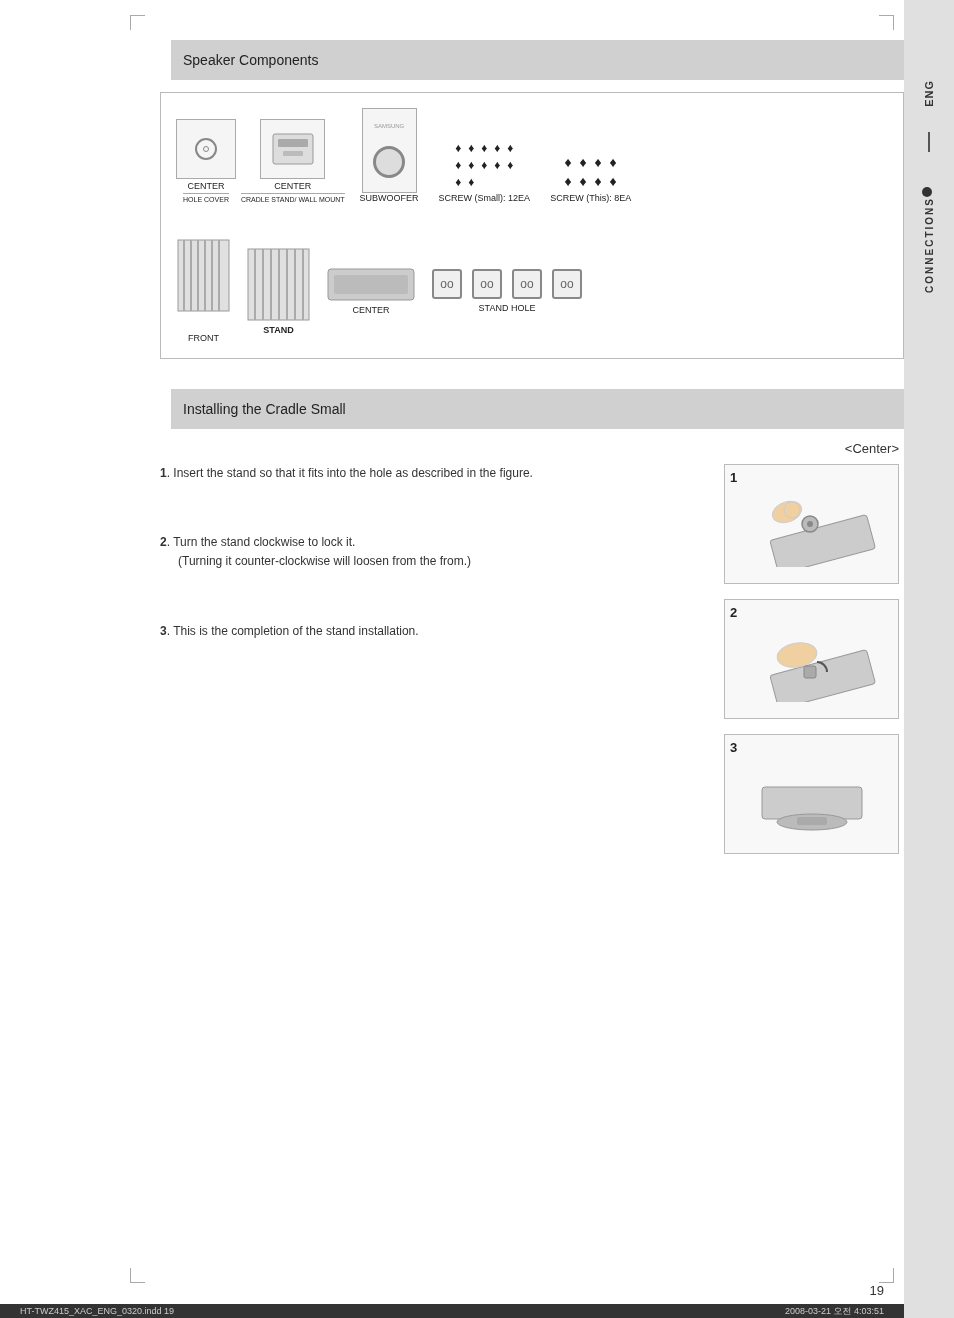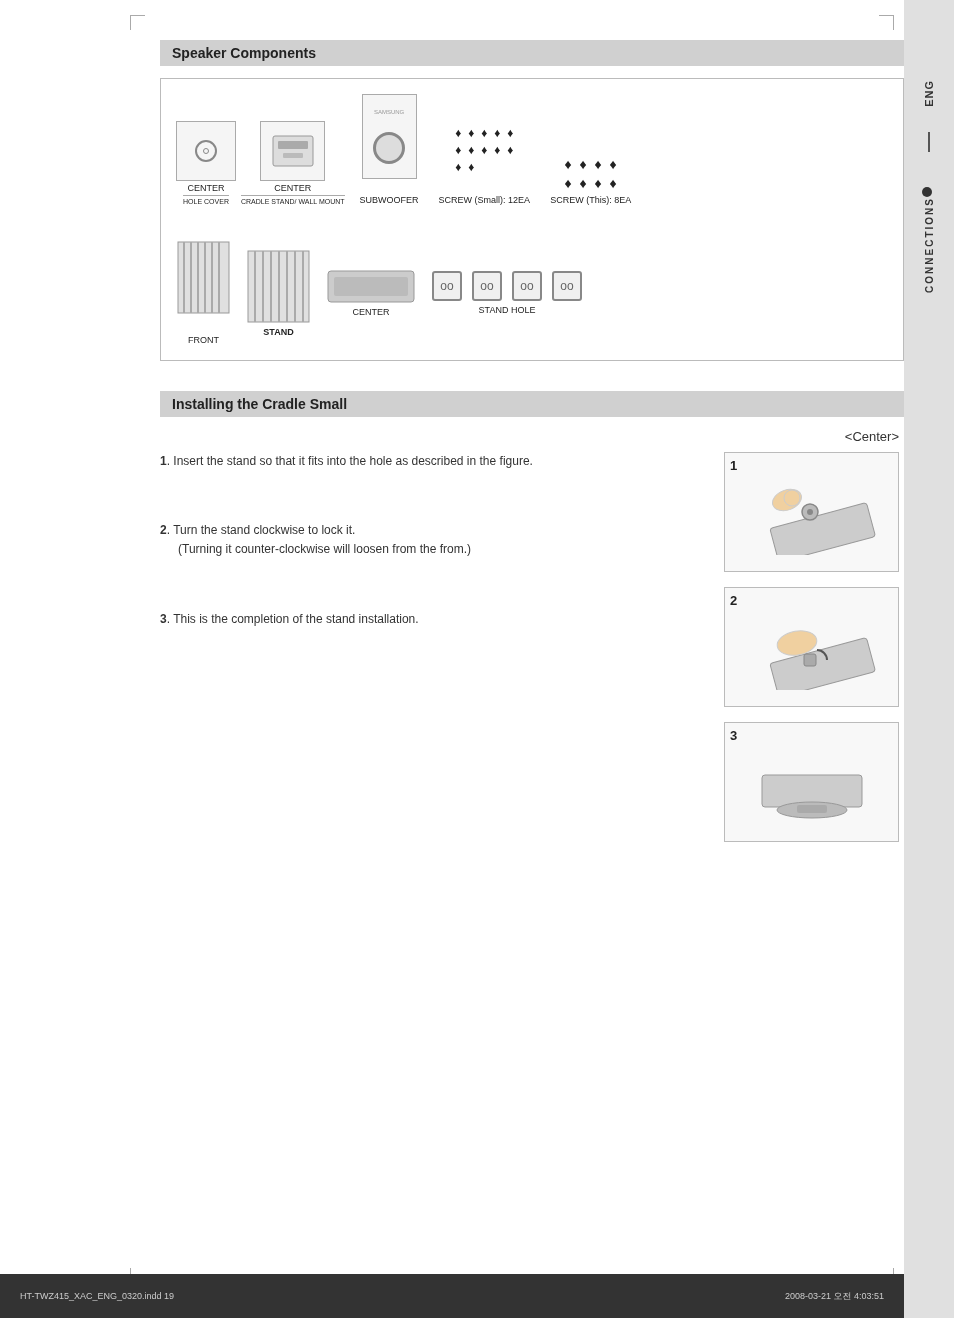--- a/index.html
+++ b/index.html
@@ -64,25 +64,26 @@
       font-weight: bold;
       writing-mode: vertical-rl;
       transform: rotate(180deg);
       letter-spacing: 2px;
       color: #333;
     }
 
     
     .section-header {
       background: #d0d0d0;
-      padding: 5px 12px;
+      padding: 12px 12px;
       font-size: 14px;
-      font-weight: bold;
+      font-weight: normal;
       margin-bottom: 12px;
       color: #222;
+      margin-left: 11px;
     }
 
     
     .speaker-section {
       margin-bottom: 30px;
     }
 
     .speaker-diagram {
       border: 1px solid #bbb;
       padding: 15px;
@@ -168,21 +169,21 @@
       font-size: 13px;
       color: #333;
     }
 
     
     .footer {
       position: absolute;
       bottom: 0;
       left: 0;
       right: 50px;
-      height: 44px;
+      height: 14px;
       background: #333;
       display: flex;
       align-items: center;
       justify-content: space-between;
       padding: 0 20px;
       font-size: 9px;
       color: #ccc;
     }
 
     
@@ -314,39 +315,39 @@
           </div>
           <div style="font-size:9px;margin-top:2px;">CENTER</div>
           <div style="font-size:7px;border-top:1px solid #aaa;padding-top:2px;margin-top:2px;white-space:nowrap;text-align:center;">CRADLE STAND/ WALL MOUNT</div>
         </div>
 
         <div class="diag-item" style="margin-right:20px;">
           <div class="subwoofer-box">
             <div class="subwoofer-brand">SAMSUNG</div>
             <div class="subwoofer-circle"></div>
           </div>
-          <div style="font-size:9px;margin-top:16px;">SUBWOOFER</div>
+          <div style="font-size:9px;margin-top:0;">SUBWOOFER</div>
         </div>
 
         <div class="diag-item" style="margin-right:20px;">
           <div style="display:grid;grid-template-columns:repeat(5,10px);gap:3px;margin-bottom:2px;">
             <span style="font-size:12px;">♦</span>
             <span style="font-size:12px;">♦</span>
             <span style="font-size:12px;">♦</span>
             <span style="font-size:12px;">♦</span>
             <span style="font-size:12px;">♦</span>
             <span style="font-size:12px;">♦</span>
             <span style="font-size:12px;">♦</span>
             <span style="font-size:12px;">♦</span>
             <span style="font-size:12px;">♦</span>
             <span style="font-size:12px;">♦</span>
             <span style="font-size:12px;">♦</span>
             <span style="font-size:12px;">♦</span>
           </div>
-          <div style="font-size:9px;margin-top:19px;white-space:nowrap;">SCREW (Small): 12EA</div>
+          <div style="font-size:9px;margin-top:2px;white-space:nowrap;">SCREW (Small): 12EA</div>
         </div>
 
         <div class="diag-item">
           <div style="display:grid;grid-template-columns:repeat(4,12px);gap:3px;margin-bottom:2px;">
             <span style="font-size:14px;">♦</span>
             <span style="font-size:14px;">♦</span>
             <span style="font-size:14px;">♦</span>
             <span style="font-size:14px;">♦</span>
             <span style="font-size:14px;">♦</span>
             <span style="font-size:14px;">♦</span>

